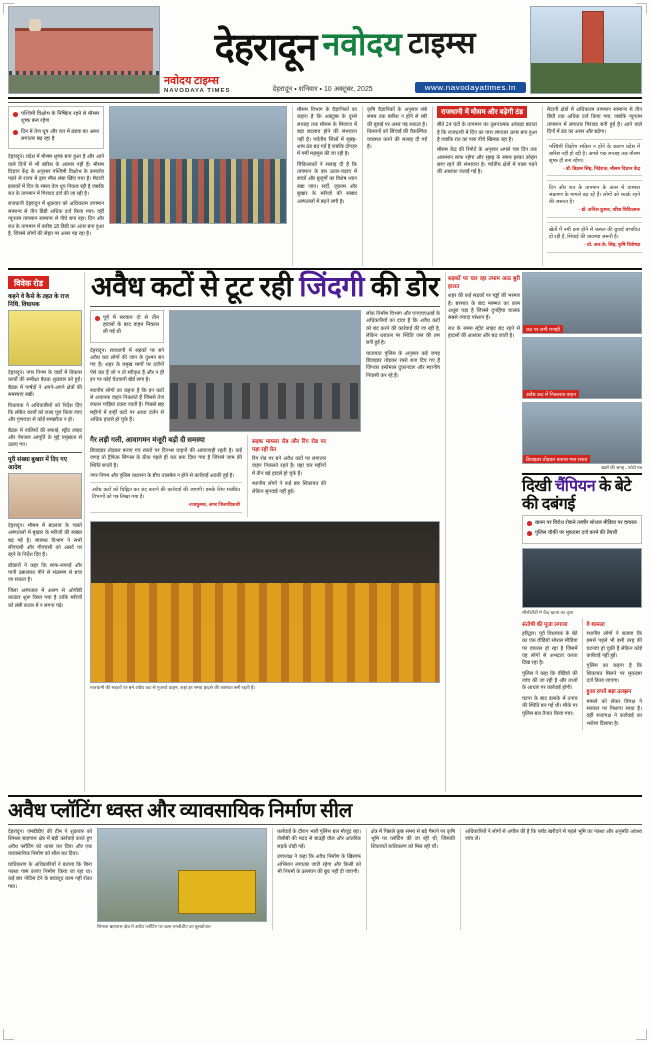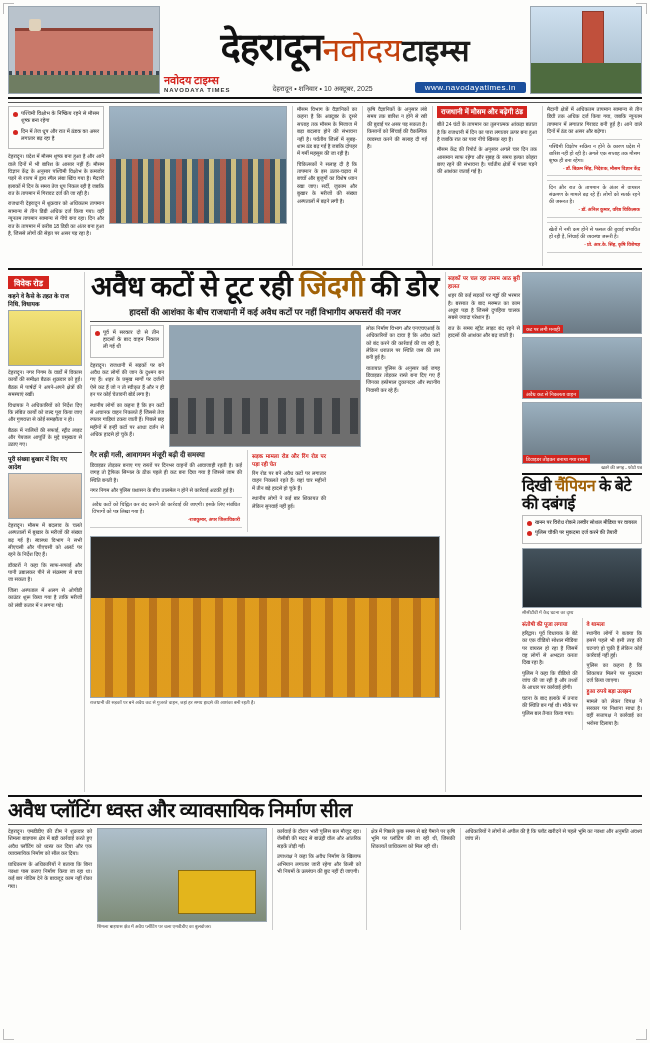--- a/index.html
+++ b/index.html
@@ -16,35 +16,35 @@
   .masthead{display:flex;align-items:stretch;gap:4px;height:88px;}
   .mh-photo{width:150px;background:linear-gradient(#b9cfe0,#8fa9bd);position:relative;overflow:hidden;border:1px solid #ccc;}
   .mh-photo.right{width:110px;background:linear-gradient(#cfe0ef,#9fb6c6);}
   .mh-photo .bldg{position:absolute;left:6px;right:6px;bottom:18px;height:44px;background:#c9796a;border-top:3px solid #8e4236;}
   .mh-photo .bldg:before{content:"";position:absolute;left:10%;top:-12px;width:12px;height:12px;background:#e0d2bb;border-radius:2px;}
   .mh-photo .ground{position:absolute;left:0;right:0;bottom:0;height:18px;background:#6f7d62;}
   .mh-photo .crowd{position:absolute;left:0;right:0;bottom:6px;height:16px;background:repeating-linear-gradient(90deg,#3c4a55 0 3px,transparent 3px 7px);}
   .mh-photo.right .tower{position:absolute;left:46%;top:4px;width:20px;bottom:10px;background:#c0503c;border:1px solid #8e3a2c;}
   .mh-photo.right .trees{position:absolute;left:0;right:0;bottom:0;height:30px;background:#4e6b3f;}
   .mh-center{flex:1;display:flex;flex-direction:column;align-items:center;justify-content:center;}
-  .mh-title{display:flex;align-items:flex-end;margin-top:20px;}
+  .mh-title{display:flex;align-items:flex-start;gap:6px;margin-top:20px;}
   .mh-hindi{font-family:"Liberation Serif",serif;font-weight:bold;font-size:38px;letter-spacing:-1px;line-height:1;}
-  .mh-brand{font-family:"Liberation Serif",serif;font-weight:normal;font-size:32px;color:#c2410c;line-height:1;}
+  .mh-brand{font-family:"Liberation Serif",serif;font-weight:bold;font-size:32px;color:#15803d;line-height:1;}
   .mh-brand-2{font-family:"Liberation Serif",serif;font-weight:bold;font-size:30px;color:#1b1b1b;line-height:1;}
   .mh-sub{margin-top:6px;display:flex;width:100%;justify-content:space-between;align-items:flex-end;font-size:7px;}
   .mh-logo{color:#d4251f;font-weight:bold;font-size:11px;font-family:"Liberation Serif",serif;}
   .mh-logo small{display:block;color:#333;font-size:6px;letter-spacing:1px;font-family:"Liberation Sans",sans-serif;}
   .mh-site{background:#1b4f9c;color:#fff;font-size:8px;padding:1px 10px;border-radius:2px;letter-spacing:.5px;}
   .mh-date{font-size:7px;color:#333;}
   .rule{height:2px;background:#111;margin:3px 0 2px;}
   .rule.thin{height:1px;background:#555;}
 
   
   .hl1{font-family:"Liberation Serif",serif;font-weight:bold;font-size:22px;text-align:center;line-height:1.1;letter-spacing:-.3px;}
-  .hl1 .red{color:#a16207;}
+  .hl1 .red{color:#4c1d95;}
   .sub-hl{font-size:8.5px;text-align:center;color:#222;margin:3px 0 4px;font-weight:bold;}
   .cols{display:flex;gap:5px;}
   .col{font-size:5.1px;line-height:1.45;text-align:justify;color:#2b2b2b;}
   .col p{margin:0 0 3px;}
   .bullets{border:1px solid #bbb;padding:3px 4px;margin-bottom:4px;font-size:5.2px;line-height:1.4;}
   .bullets .b{display:flex;gap:3px;margin-bottom:3px;}
   .bullets .dot{flex:0 0 5px;height:5px;border-radius:50%;background:#d4251f;margin-top:2px;}
   .photo{background:#b9c3cc;border:1px solid #9aa6b0;position:relative;overflow:hidden;}
   .cap{font-size:4.6px;color:#444;padding:1px 0;}
   .boxhead{background:#d4251f;color:#fff;font-size:7px;font-weight:bold;padding:1px 4px;display:inline-block;}
@@ -182,21 +182,20 @@
         <p>देहरादून। मौसम में बदलाव के चलते अस्पतालों में बुखार के मरीजों की संख्या बढ़ गई है। स्वास्थ्य विभाग ने सभी सीएचसी और पीएचसी को अलर्ट पर रहने के निर्देश दिए हैं।</p>
         <p>डॉक्टरों ने कहा कि साफ-सफाई और पानी उबालकर पीने से संक्रमण से बचा जा सकता है।</p>
         <p>जिला अस्पताल में अलग से ओपीडी काउंटर शुरू किया गया है ताकि मरीजों को लंबी कतार में न लगना पड़े।</p>
       </div>
     </div>
 
     <div style="flex:1;border-left:1px solid #ccc;border-right:1px solid #ccc;padding:0 5px;">
       <div class="hl1" style="font-size:28px;">
         <span>अवैध कटों से टूट रही </span><span class="red">जिंदगी</span><span> की डोर</span>
       </div>
-      <div class="sub-hl">हादसों की आशंका के बीच राजधानी में कई अवैध कटों पर नहीं विभागीय अफसरों की नजर</div>
       <div class="rule thin"></div>
 
       <div class="cols" style="margin-top:3px;">
         <div class="col" style="width:74px;">
           <div class="bullets">
             <div class="b">
                 <span class="dot"></span>
                 <span>पूर्व में सरकार दो से तीन हादसों के बाद वाहन निकाल ली गई थी</span>
               </div>
           </div>

